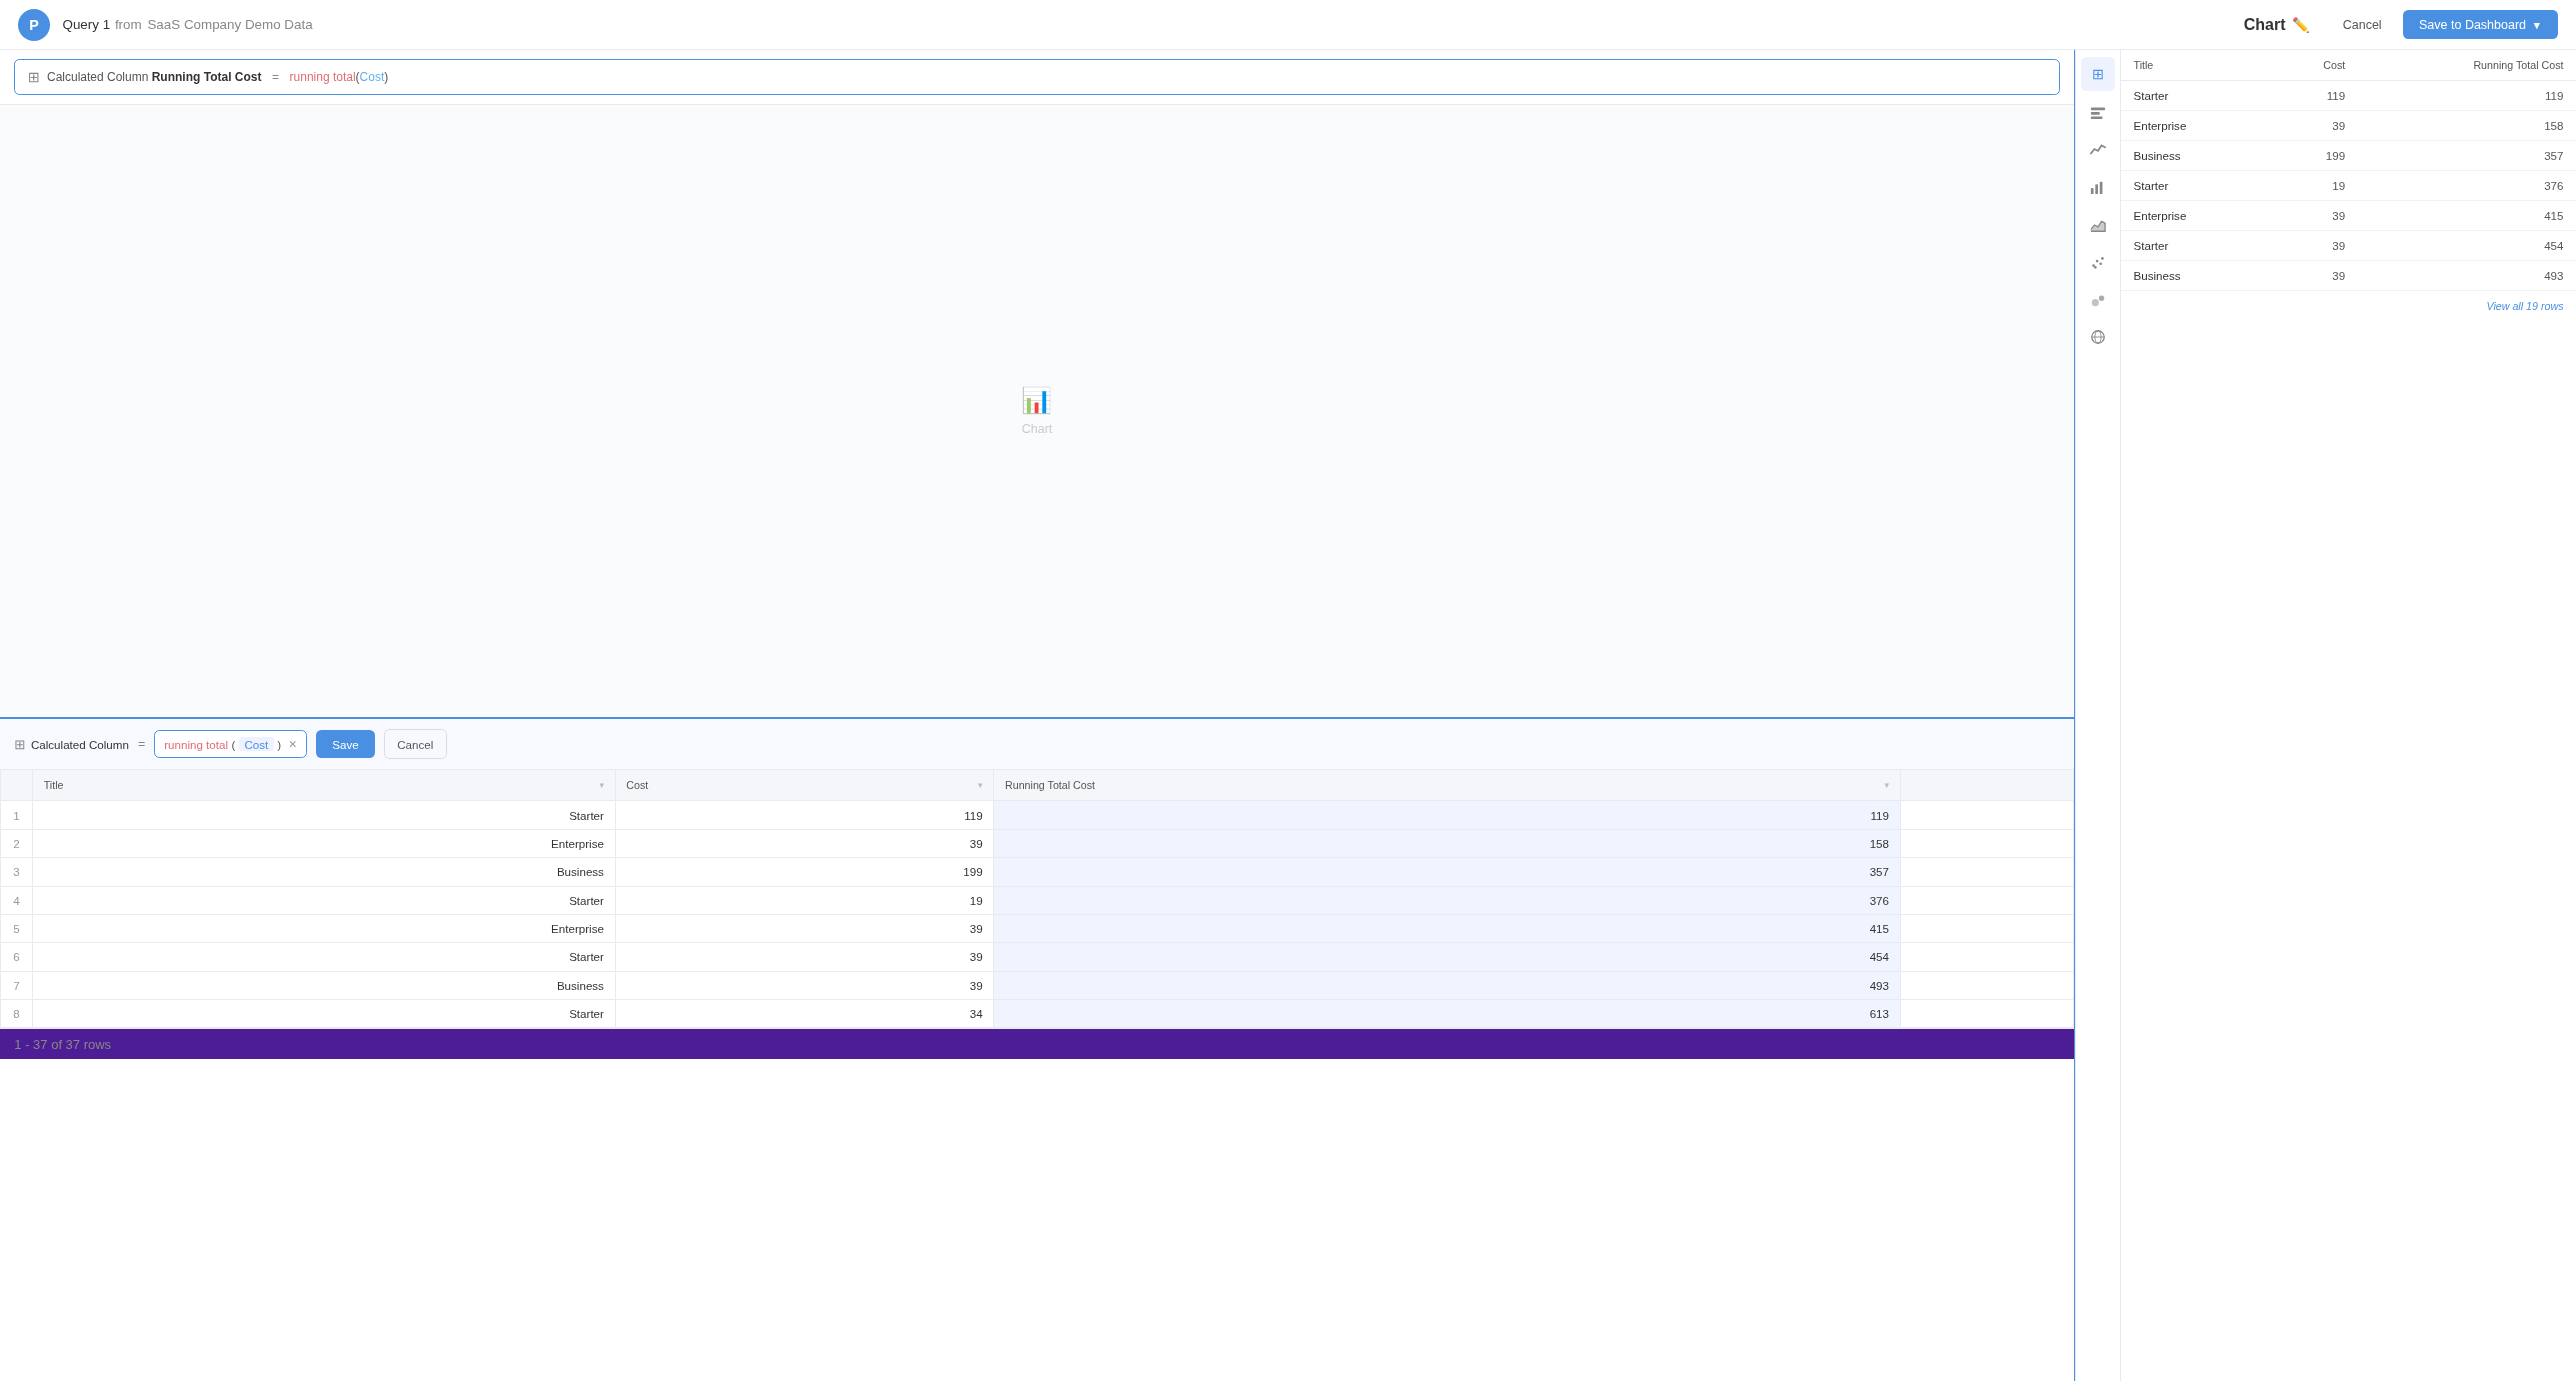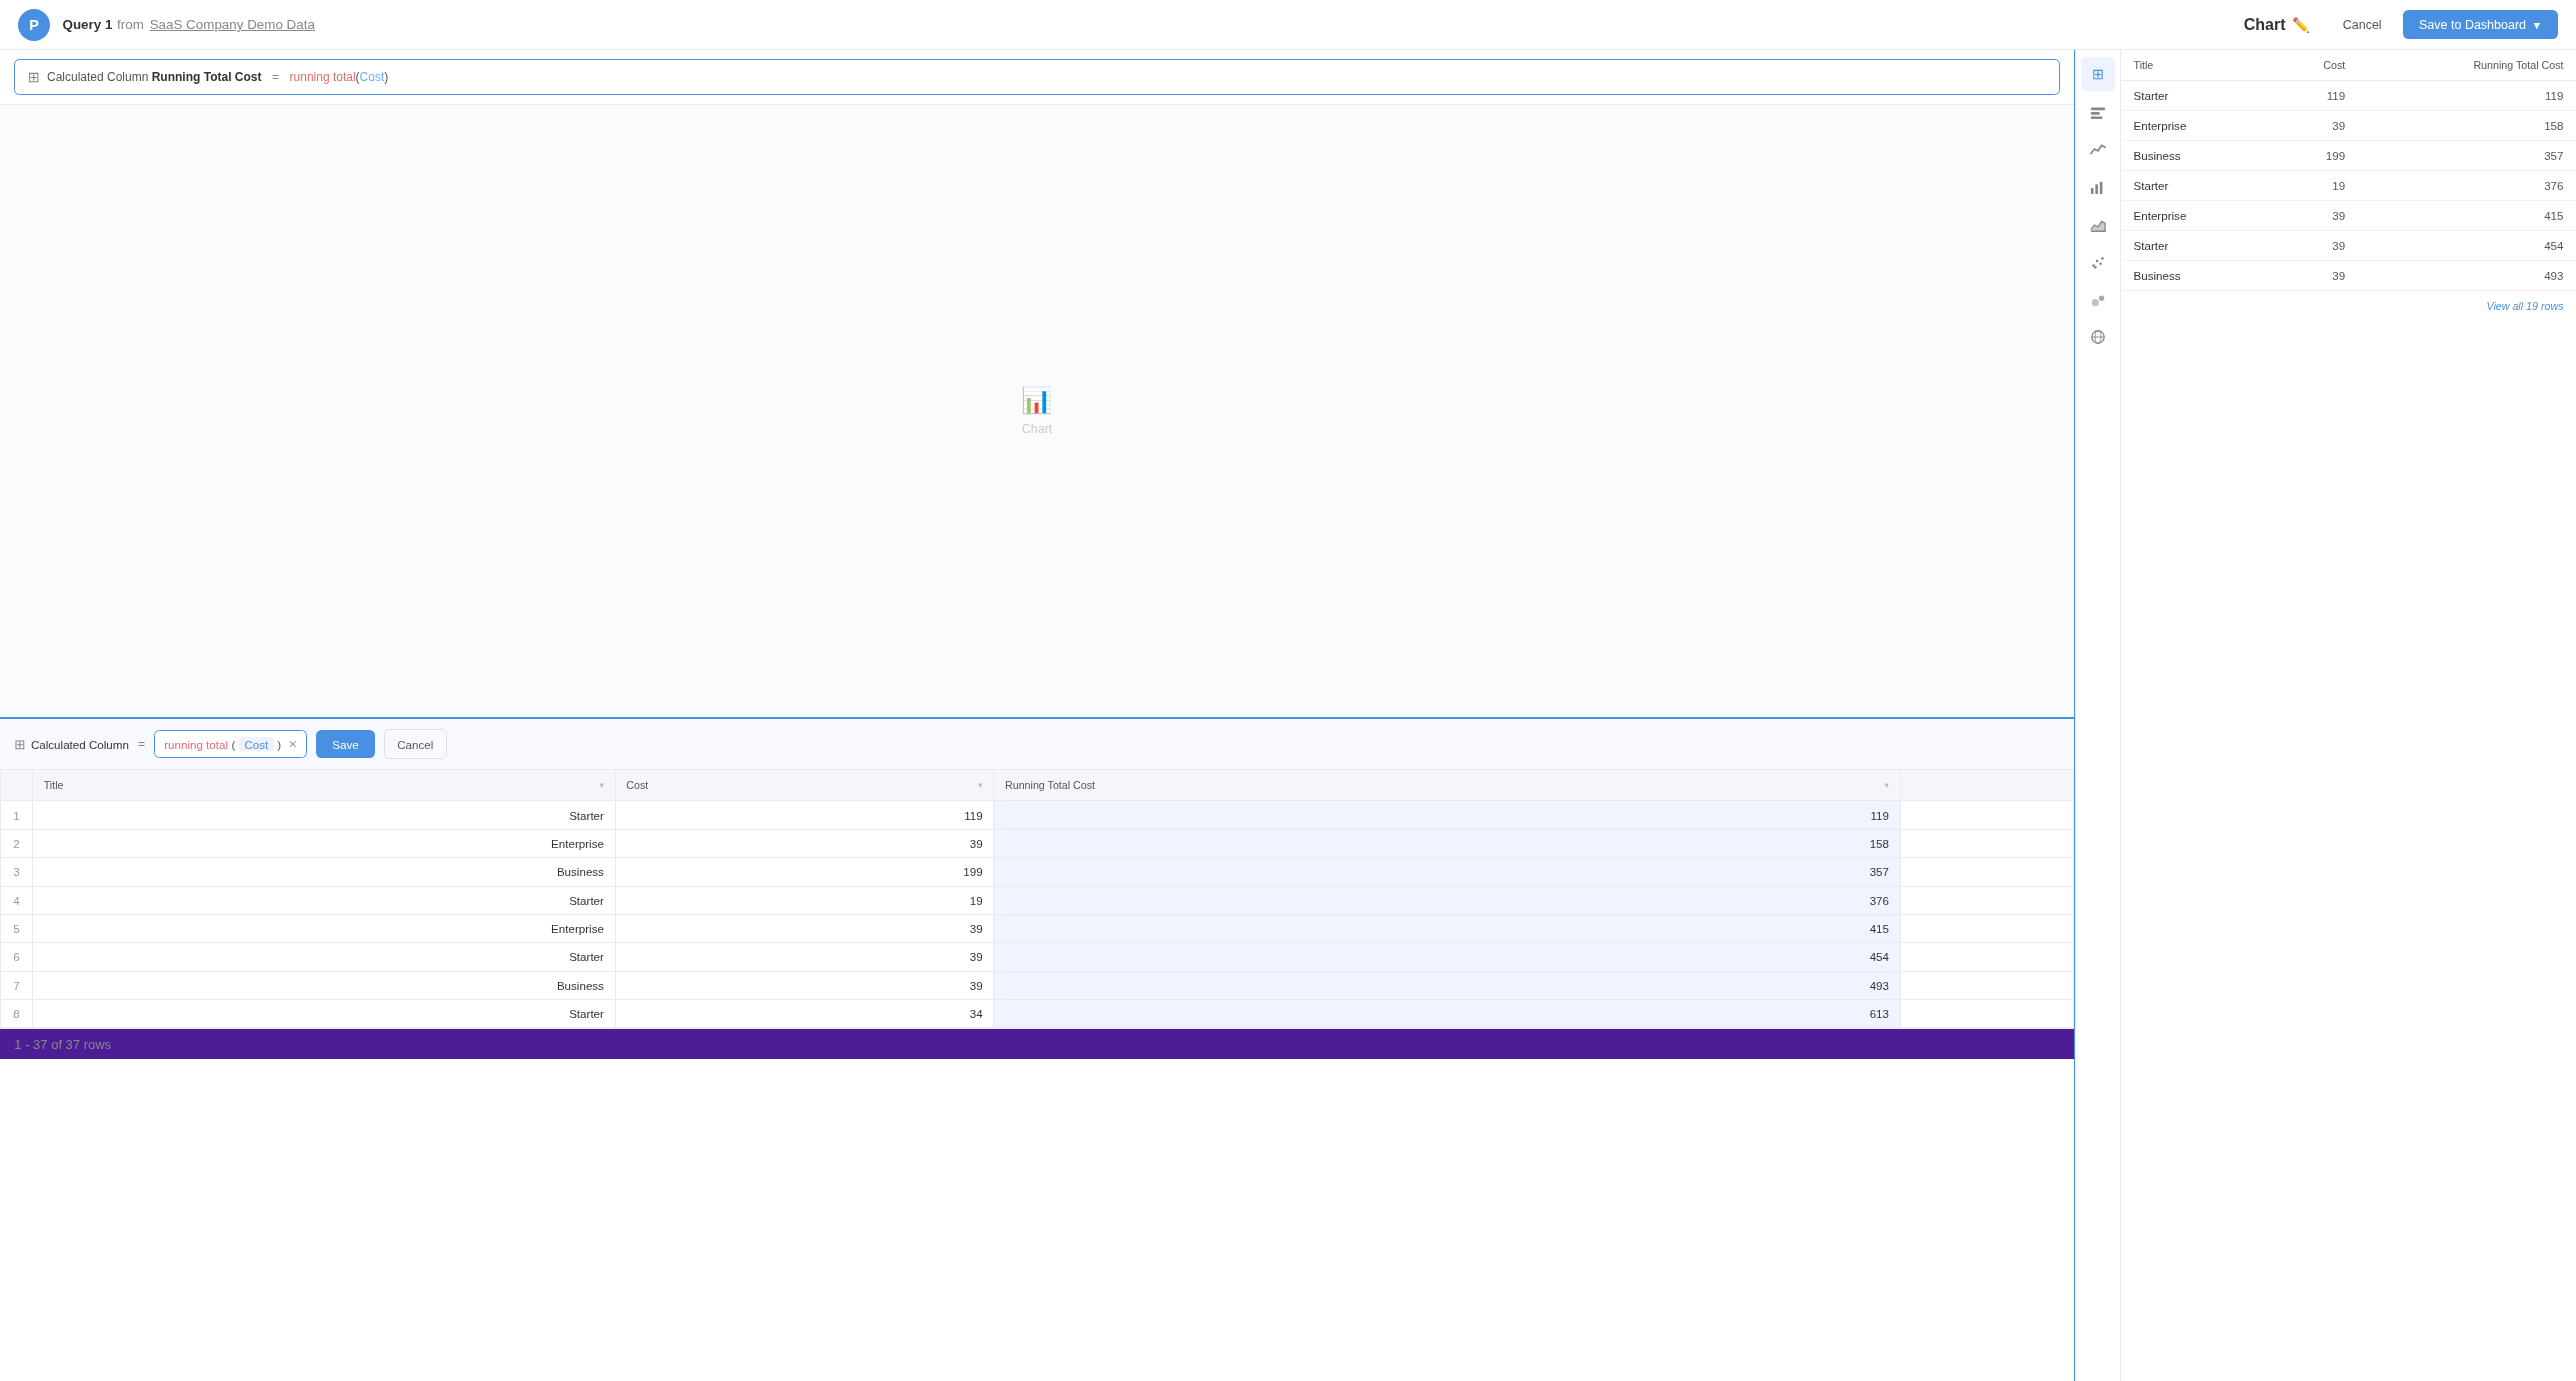--- a/index.html
+++ b/index.html
@@ -4,23 +4,23 @@
   <style>
     * { box-sizing: border-box; margin: 0; padding: 0; }
     body { font-family: -apple-system, BlinkMacSystemFont, 'Segoe UI', sans-serif; font-size: 11.6px; background: #f5f6fa; color: #333; height: 100vh; overflow: hidden; }
 
     .app-container { display: flex; flex-direction: column; height: 100vh; background: #fff; }
 
     
     .header { display: flex; align-items: center; padding: 0 18px; height: 50px; background: #fff; border-bottom: 0.9px solid #e8eaed; flex-shrink: 0; }
     .header-logo { width: 32px; height: 32px; background: #4a90e2; border-radius: 50%; display: flex; align-items: center; justify-content: center; color: white; font-weight: bold; font-size: 14.3px; margin-right: 12.5px; flex-shrink: 0; }
     .header-title { font-size: 13.4px; color: #333; }
-    .header-title strong { font-weight: 700; margin-top: 12px; }
+    .header-title strong { font-weight: 400; margin-top: 12px; }
     .header-title span { color: #888; margin: 0 1px; }
-    .header-source { color: #555; text-decoration: underline; }
+    .header-source { color: #555; }
     .header-spacer { flex: 1; }
     .chart-label { display: flex; align-items: center; gap: 7.2px; font-size: 16px; font-weight: 600; color: #333; }
     .chart-edit-icon { color: #4a90e2; font-size: 14.3px; cursor: pointer; }
     .header-actions { display: flex; align-items: center; gap: 10.7px; margin-left: 21.5px; }
     .btn-cancel { background: transparent; border: none; color: #555; font-size: 12.5px; cursor: pointer; padding: 5.4px 10.7px; }
     .btn-save-dashboard { background: #4a90e2; color: white; border: none; border-radius: 5.4px; padding: 7.2px 16px; font-size: 12.5px; cursor: pointer; display: flex; align-items: center; gap: 5.4px; }
     .btn-save-dashboard .arrow { font-size: 10.7px; }
 
     
     .main-content { display: flex; flex: 1; overflow: hidden; }

